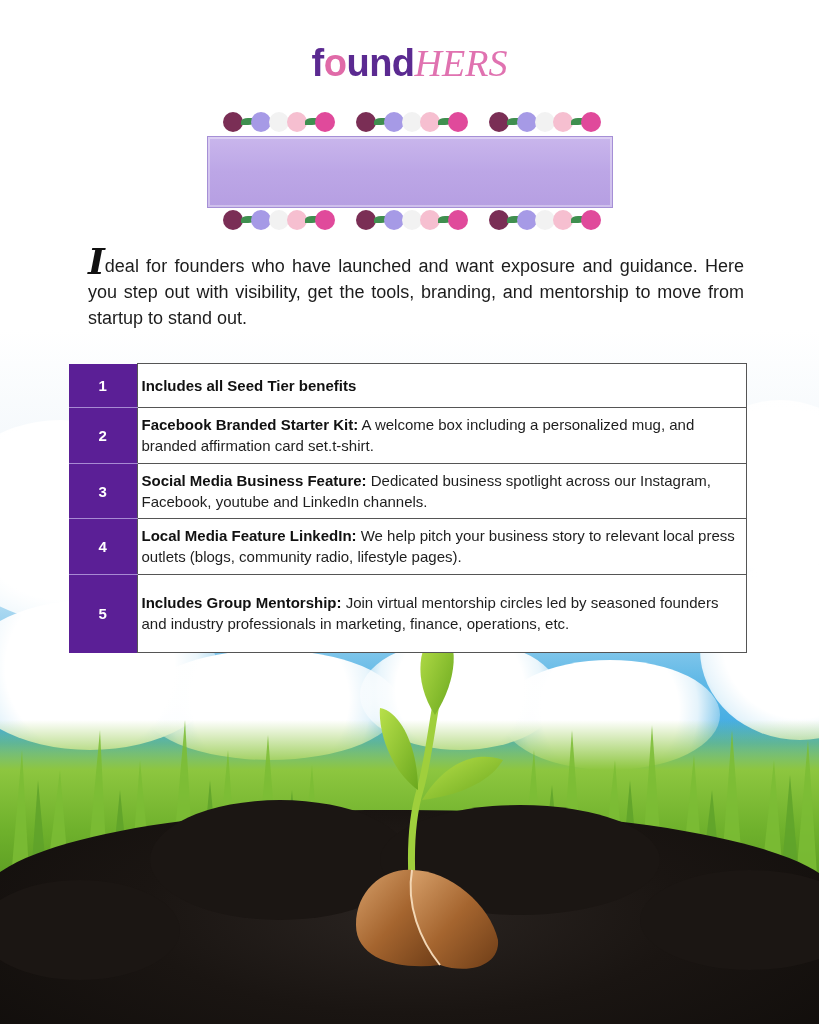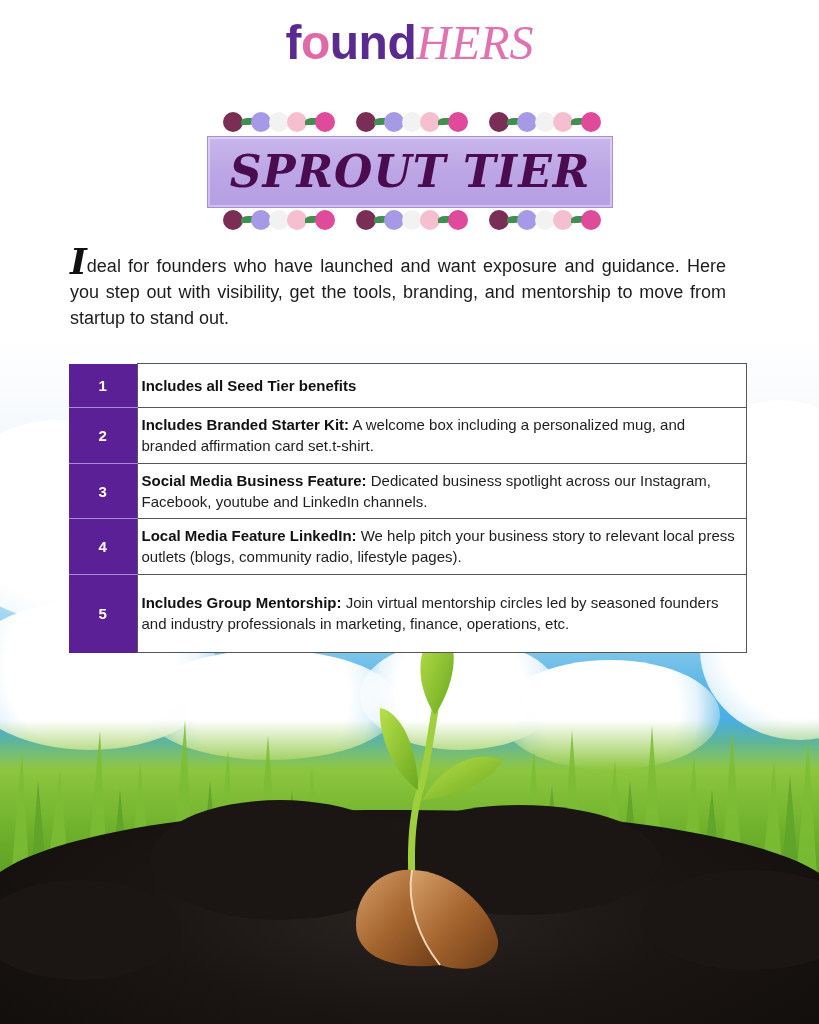--- a/index.html
+++ b/index.html
@@ -21,22 +21,22 @@
   .soil {
     position: absolute; left: -20px; top: 810px; width: 860px; height: 260px;
     background: radial-gradient(ellipse at 50% 40%, #2a2421 0%, #1a1512 45%, #0f0c0a 100%);
     border-radius: 45% 50% 0 0 / 35% 35% 0 0;
   }
   .soil-bump { position: absolute; background: #1b1613; border-radius: 50%; }
   .sprout { position: absolute; left: 340px; top: 620px; width: 180px; height: 360px; }
 
   
   .logo {
-    position: absolute; left: 0; top: 20px; width: 819px; text-align: center;
-    font-size: 48px; line-height: 46px; letter-spacing: -0.5px;
+    position: absolute; left: 0; top: 40px; width: 819px; text-align: center;
+    font-size: 38px; line-height: 46px; letter-spacing: -0.5px;
   }
   .logo-found { font-family: "Liberation Sans", sans-serif; font-weight: bold; color: #5b2a91; }
   .logo-o { color: #e06aa8; }
   .logo-hers { font-family: "Liberation Serif", serif; font-style: italic; color: #e072b0; font-weight: normal; letter-spacing: 0; }
 
   
   .banner { position: absolute; left: 207px; top: 108px; width: 406px; height: 128px; }
   .flowers-row { position: absolute; left: 10px; width: 386px; height: 28px; display: flex; justify-content: space-between; }
   .flowers-row.top { top: 0; }
   .flowers-row.bottom { top: 98px; }
@@ -49,21 +49,21 @@
     border: 1px solid #a58fd6; box-shadow: inset 0 0 0 2px rgba(255,255,255,0.35);
   }
   .banner-title {
     position: absolute; left: 0; top: 36px; width: 406px; text-align: center;
     font-family: "DejaVu Serif", serif; font-style: italic; font-weight: bold;
     font-size: 44px; line-height: 56px; color: #4a0c4e; letter-spacing: 1px;
   }
 
   
   .intro {
-    position: absolute; left: 70px; top: 248px; width: 656px;
+    position: absolute; left: 88px; top: 248px; width: 656px;
     font-size: 18px; line-height: 26px; color: #1c1c1c; text-align: justify;
   }
   .dropcap {
     font-family: "DejaVu Serif", serif; font-style: italic; font-weight: bold;
     font-size: 36px; line-height: 26px; color: #111; vertical-align: -2px;
   }
 
   
   .benefits {
     position: absolute; left: 69px; top: 363px; width: 678px;
@@ -192,21 +192,20 @@
       <span class="fl" style="left:6px;background:#7a2e55;"></span>
       <span class="leaf" style="left:24px;"></span>
       <span class="fl" style="left:34px;background:#a69ae6;"></span>
       <span class="fl" style="left:52px;background:#f2f2f2;"></span>
       <span class="fl" style="left:70px;background:#f6bfd0;"></span>
       <span class="leaf" style="left:88px;"></span>
       <span class="fl" style="left:98px;background:#e04a9b;"></span>
     </div>
   </div>
   <div class="banner-plate"></div>
-  <div class="banner-title">SPROUT TIER</div>
   <div class="flowers-row bottom">
     <div class="flower-cluster">
       <span class="fl" style="left:6px;background:#7a2e55;"></span>
       <span class="leaf" style="left:24px;"></span>
       <span class="fl" style="left:34px;background:#a69ae6;"></span>
       <span class="fl" style="left:52px;background:#f2f2f2;"></span>
       <span class="fl" style="left:70px;background:#f6bfd0;"></span>
       <span class="leaf" style="left:88px;"></span>
       <span class="fl" style="left:98px;background:#e04a9b;"></span>
     </div>
@@ -234,21 +233,21 @@
 <p class="intro"><span class="dropcap">I</span><span>deal for founders who have launched and want exposure and guidance. Here you step out with visibility, get the tools, branding, and mentorship to move from startup to stand out.</span></p>
 
 <table class="benefits">
   <tbody>
       <tr class="row-1">
     <td class="num-cell">1</td>
     <td class="text-cell"><b>Includes all Seed Tier benefits</b><span></span></td>
   </tr>
   <tr class="row-2">
     <td class="num-cell">2</td>
-    <td class="text-cell"><b>Includes Branded Starter Kit:</b><span> A welcome box including a personalized mug, and branded affirmation card set.t-shirt.</span></td>
+    <td class="text-cell"><b>Facebook Branded Starter Kit:</b><span> A welcome box including a personalized mug, and branded affirmation card set.t-shirt.</span></td>
   </tr>
   <tr class="row-3">
     <td class="num-cell">3</td>
     <td class="text-cell"><b>Social Media Business Feature:</b><span> Dedicated business spotlight across our Instagram, Facebook, youtube and LinkedIn channels.</span></td>
   </tr>
   <tr class="row-4">
     <td class="num-cell">4</td>
     <td class="text-cell"><b>Local Media Feature LinkedIn:</b><span> We help pitch your business story to relevant local press outlets (blogs, community radio, lifestyle pages).</span></td>
   </tr>
   <tr class="row-5">

